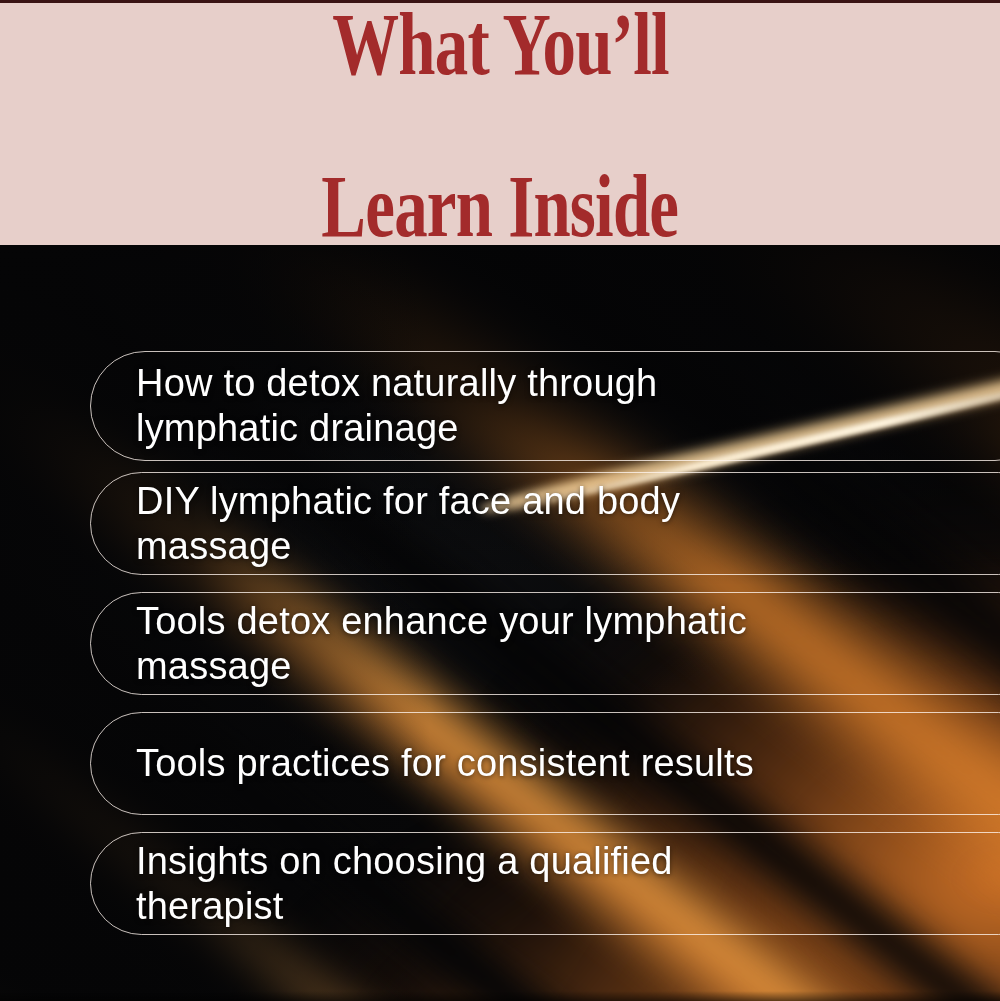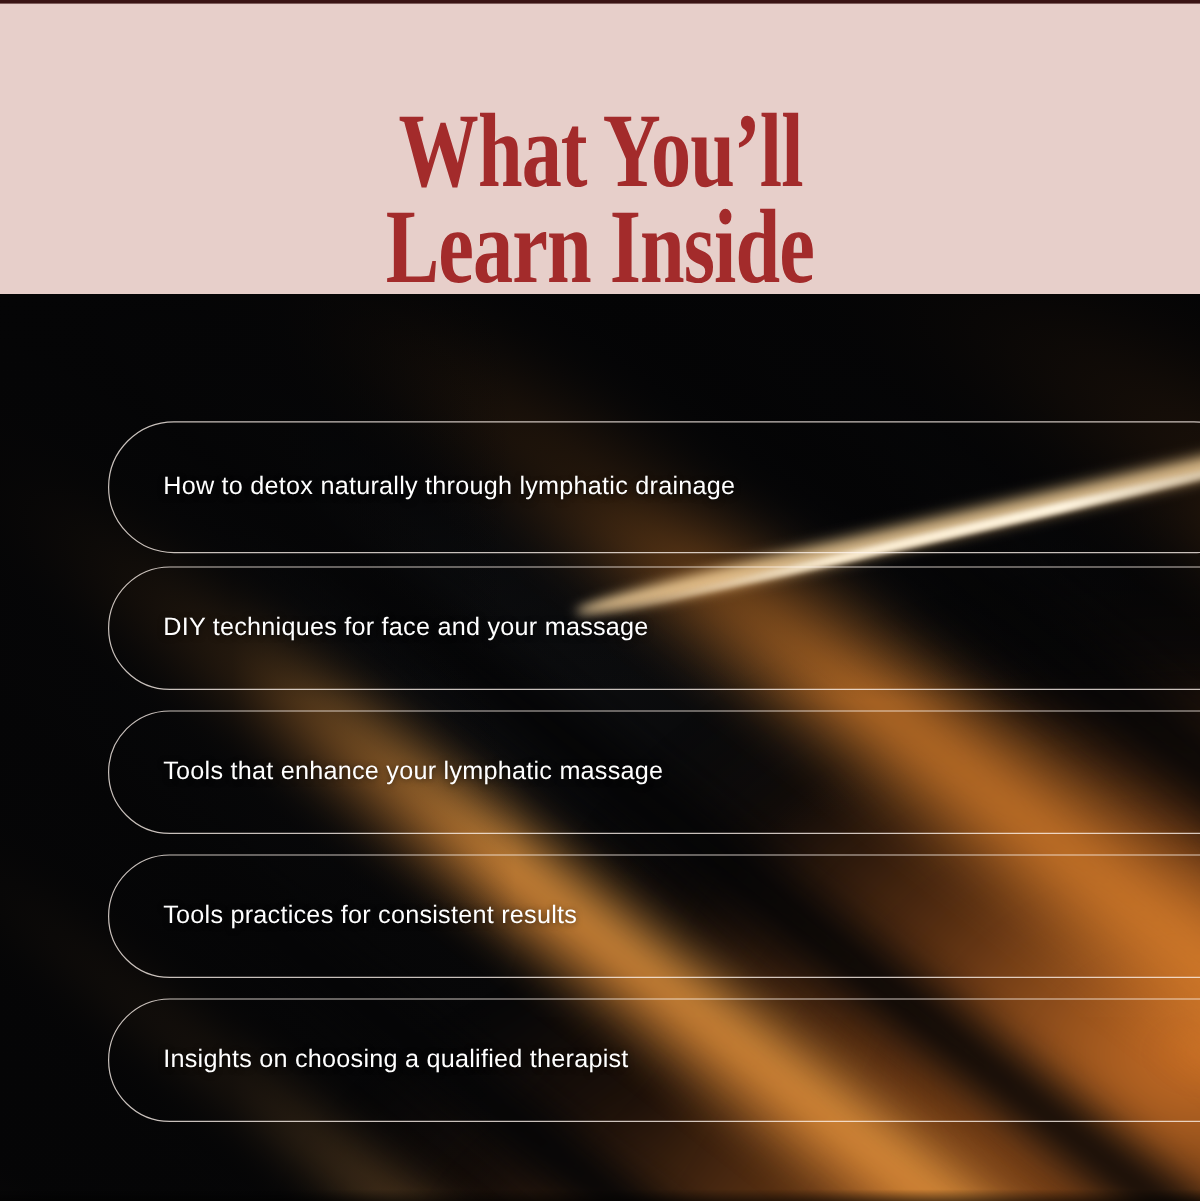--- a/index.html
+++ b/index.html
@@ -15,21 +15,21 @@
     position:absolute;left:0;top:0;width:1000px;height:245px;
     background:#e7cfca;
     overflow:hidden;
   }
   .header-topline{
     position:absolute;left:0;top:0;width:1000px;height:3px;
     background:#3a1414;
   }
   .title-wrap{
     position:absolute;left:0;top:0;width:1000px;height:245px;
-    display:flex;flex-direction:column;align-items:center;justify-content:flex-end;
+    display:flex;flex-direction:column;align-items:center;justify-content:space-between;
     padding-top:6px;box-sizing:border-box;
   }
   .title-line{
     color:#a32b2b;
     font-family:"Liberation Serif", serif;
     font-weight:700;
     font-size:88px;
     line-height:0.88;
     letter-spacing:-1px;
     transform:scaleX(0.76);
@@ -136,21 +136,21 @@
     border:1px solid rgba(255,245,238,0.78);
     border-radius:60px;
     box-sizing:border-box;
     display:flex;align-items:center;
     padding-left:45px;padding-right:40px;
   }
   .card-text{
     color:#ffffff;
     font-family:"Liberation Sans", sans-serif;
     font-weight:300;
-    font-size:21px;
+    font-size:38px;
     line-height:1.18;
     letter-spacing:0.2px;
     text-shadow:0 1px 5px rgba(0,0,0,0.55);
     max-width:660px;
   }
   .c1{top:106px;height:110px;}
   .c2{top:227px;height:103px;}
   .c3{top:347px;height:103px;}
   .c4{top:467px;height:103px;}
   .c5{top:587px;height:103px;}
@@ -191,24 +191,24 @@
     <div class="beam"></div>
     <div class="beam2"></div>
     <div class="botline"></div>
   </div>
 
   <div class="cards">
     <div class="card c1">
       <span class="card-text">How to detox naturally through lymphatic drainage</span>
     </div>
     <div class="card c2">
-      <span class="card-text">DIY techniques for face and your massage</span>
+      <span class="card-text">DIY lymphatic for face and body massage</span>
     </div>
     <div class="card c3">
-      <span class="card-text">Tools that enhance your lymphatic massage</span>
+      <span class="card-text">Tools detox enhance your lymphatic massage</span>
     </div>
     <div class="card c4">
       <span class="card-text">Tools practices for consistent results</span>
     </div>
     <div class="card c5">
       <span class="card-text">Insights on choosing a qualified therapist</span>
     </div>
   </div>
 
 </div>

